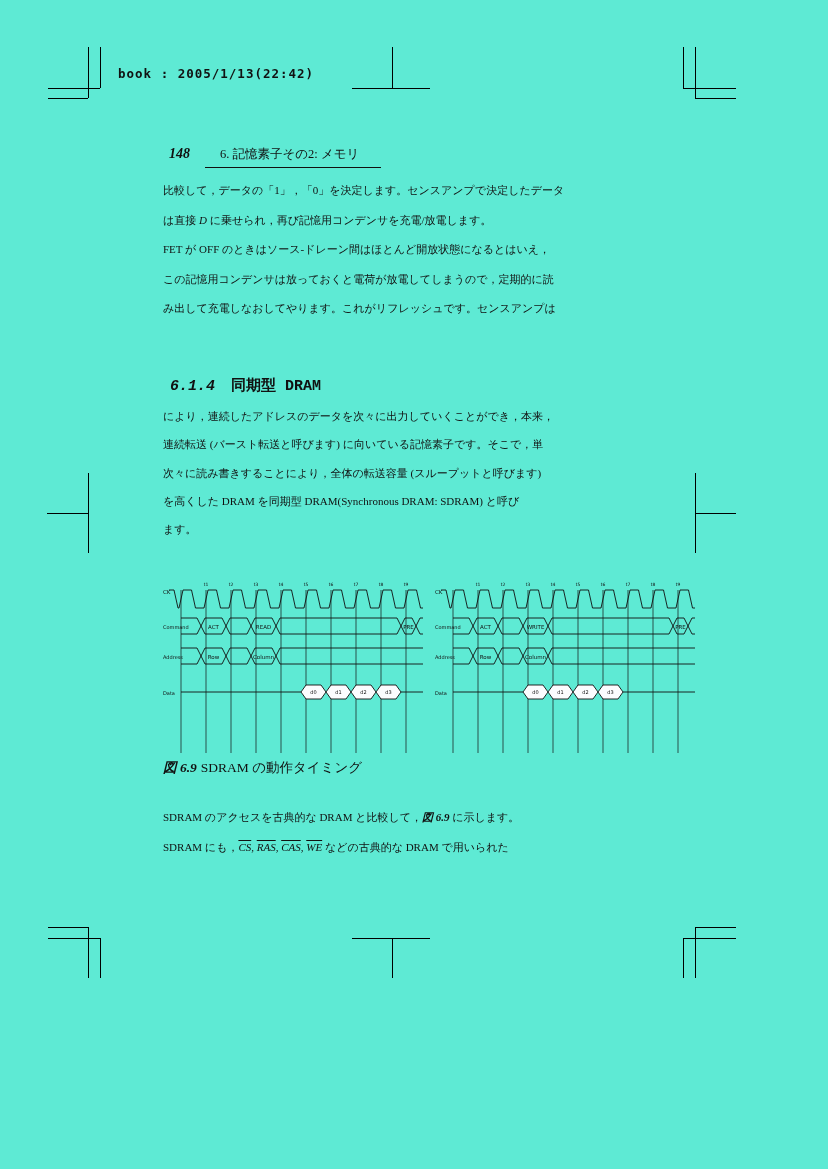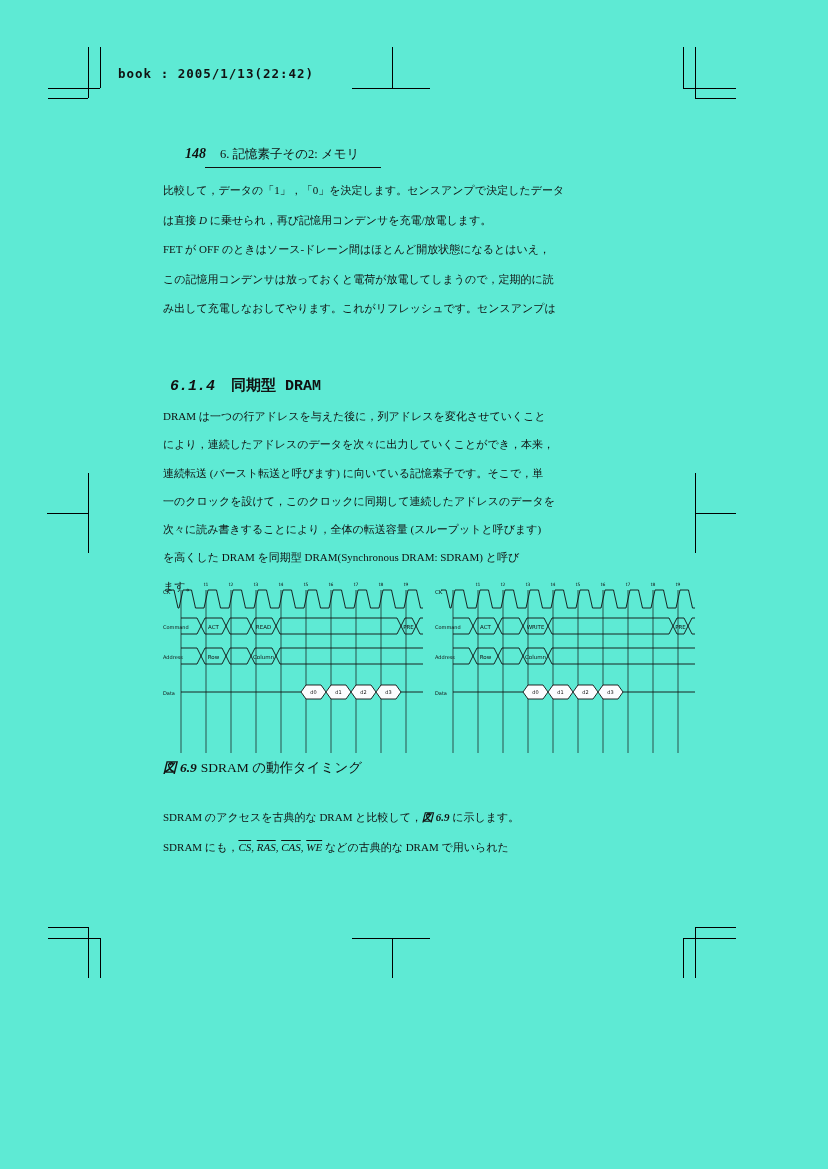--- a/index.html
+++ b/index.html
@@ -4,21 +4,21 @@
 <style>
   html,body{margin:0;padding:0;background:#fff;}
   .canvas{position:relative;width:828px;height:1169px;background:#5eead4;overflow:hidden;
           font-family:"Liberation Serif","DejaVu Serif",serif;color:#111;}
   .mark{position:absolute;background:#000;}
   .print-note{position:absolute;left:118px;top:66px;
           font-family:"DejaVu Sans Mono","Liberation Mono",monospace;
           font-size:12.5px;font-weight:bold;letter-spacing:1px;}
   .content{position:absolute;left:163px;top:0;width:502px;}
   .page-head{position:absolute;top:146px;left:0;width:100%;height:26px;}
-  .pgnum{position:absolute;left:22px;top:0;font-weight:bold;font-style:italic;font-size:14px;}
+  .pgnum{position:absolute;left:6px;top:0;font-weight:bold;font-style:italic;font-size:14px;}
   .runtitle{position:absolute;left:42px;top:0;width:161px;padding:0 0 4px 15px;
           border-bottom:1.3px solid #111;font-size:12.5px;white-space:nowrap;}
   .para{position:absolute;left:0;width:100%;}
   .ln{white-space:nowrap;font-size:11px;}
   .p1{top:176px;} .p1 .ln{line-height:29.5px;height:29.5px;}
   .p2{top:402px;} .p2 .ln{line-height:28.3px;height:28.3px;}
   .p3{top:803px;} .p3 .ln{line-height:29.5px;height:29.5px;}
   .sechead{position:absolute;top:376px;left:7px;font-weight:bold;font-size:15px;font-family:Liberation Mono, monospace;}
   .secnum{font-style:italic;margin-right:16px;}
   .figure{position:absolute;top:578px;left:0;width:502px;height:180px;}
@@ -84,24 +84,22 @@
       <div class="ln">FET が OFF のときはソース-ドレーン間はほとんど開放状態になるとはいえ，</div>
       <div class="ln">この記憶用コンデンサは放っておくと電荷が放電してしまうので，定期的に読</div>
       <div class="ln">み出して充電しなおしてやります。これがリフレッシュです。センスアンプは</div>
     </div>
 
     <div class="sechead">
       <span class="secnum">6.1.4</span><span>同期型 DRAM</span>
     </div>
 
     <div class="para p2">
-      <div class="ln">DRAM は一つの行アドレスを与えた後に，列アドレスを変化させていくこと</div>
       <div class="ln">により，連続したアドレスのデータを次々に出力していくことができ，本来，</div>
       <div class="ln">連続転送 (バースト転送と呼びます) に向いている記憶素子です。そこで，単</div>
-      <div class="ln">一のクロックを設けて，このクロックに同期して連続したアドレスのデータを</div>
       <div class="ln">次々に読み書きすることにより，全体の転送容量 (スループットと呼びます)</div>
       <div class="ln">を高くした DRAM を同期型 DRAM(Synchronous DRAM: SDRAM) と呼び</div>
       <div class="ln">ます。</div>
     </div>
 
     <div class="figure">
       <svg width="263" height="178" viewBox="0 0 263 178" style="left:0;">
           <line x1="18" y1="12" x2="18" y2="175" class="gl"></line>
           <line x1="43" y1="12" x2="43" y2="175" class="gl"></line>
           <line x1="68" y1="12" x2="68" y2="175" class="gl"></line>

